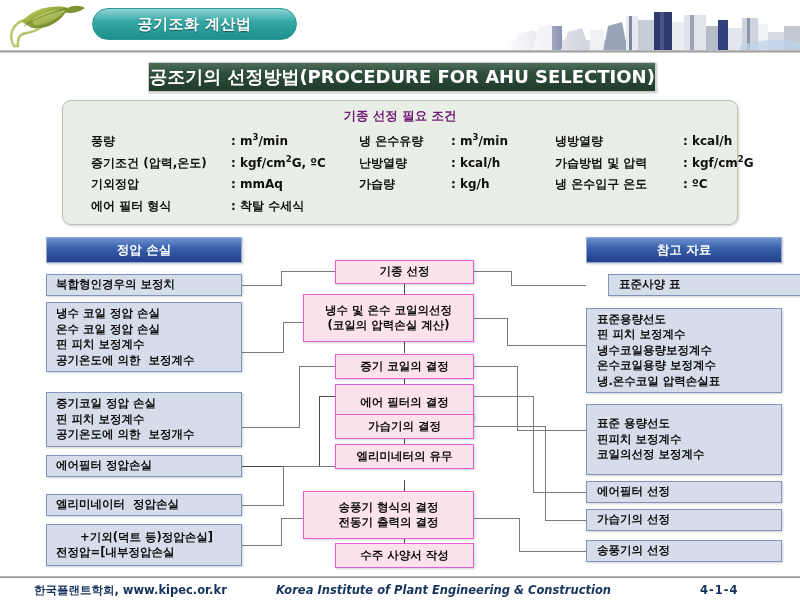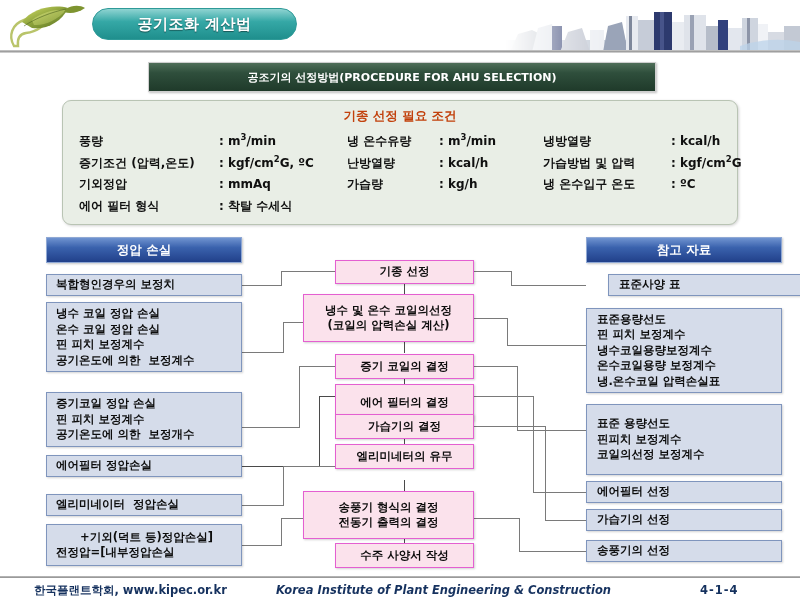--- a/index.html
+++ b/index.html
@@ -35,38 +35,38 @@
     position: absolute; left: 0; top: 50px; width: 800px; height: 3px;
     background: linear-gradient(180deg,#cfcfcf 0%, #9a9a9a 55%, #e8e8e8 100%);
   }
 
   
   .section-title {
     position: absolute; left: 148px; top: 62px; width: 508px; height: 30px;
     background: linear-gradient(180deg,#4f6e59 0%, #2f4f3c 35%, #1f3a2a 100%);
     border: 1px solid #cfcfcf;
     display: flex; align-items: center; justify-content: center;
-    color: #ffffff; font-size: 11px; font-weight: bold;
+    color: #ffffff; font-size: 18px; font-weight: bold;
     box-shadow: 1px 1px 2px rgba(0,0,0,.25);
   }
 
   
   .info-box {
     position: absolute; left: 62px; top: 100px; width: 676px; height: 125px;
     background: #e9eee6;
     border: 1px solid #b9c4b4;
     border-radius: 9px;
     box-shadow: 1px 1px 3px rgba(0,0,0,.18);
     padding: 7px 0 0 0;
   }
   .info-head {
-    text-align: center; color: #c2410c; font-size: 12.5px; font-weight: bold;
+    text-align: center; color: #701a75; font-size: 12.5px; font-weight: bold;
     margin-bottom: 7px;
   }
-  .info-rows { padding: 0 16px; }
+  .info-rows { padding: 0 28px; }
   .info-row {
     display: flex; align-items: baseline;
     font-size: 12px; font-weight: bold; color: #101010;
     height: 22px;
   }
   .c1 { width: 140px; flex: none; }
   .c2 { width: 128px; flex: none; }
   .c3 { width: 92px; flex: none; }
   .c4 { width: 104px; flex: none; }
   .c5 { width: 128px; flex: none; }

